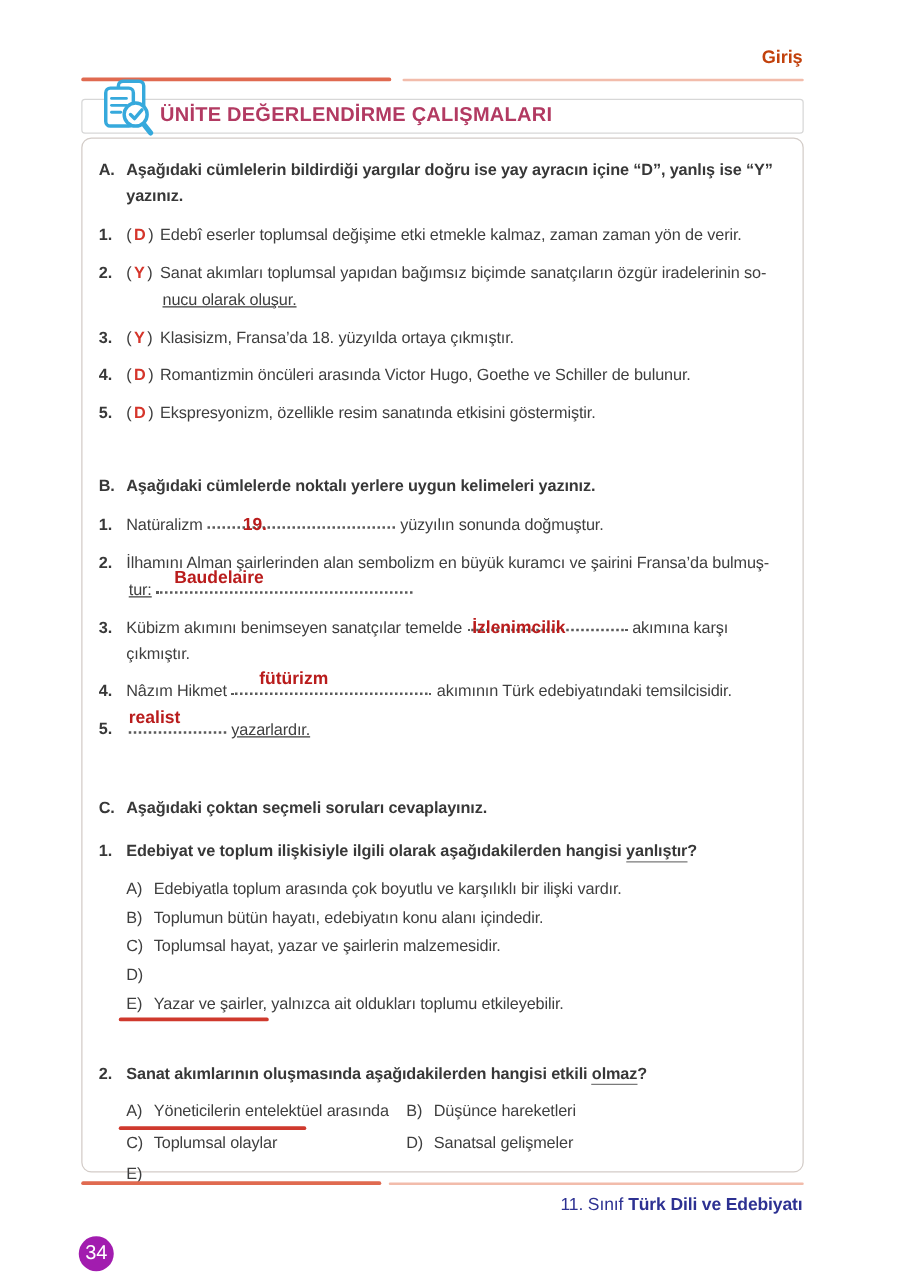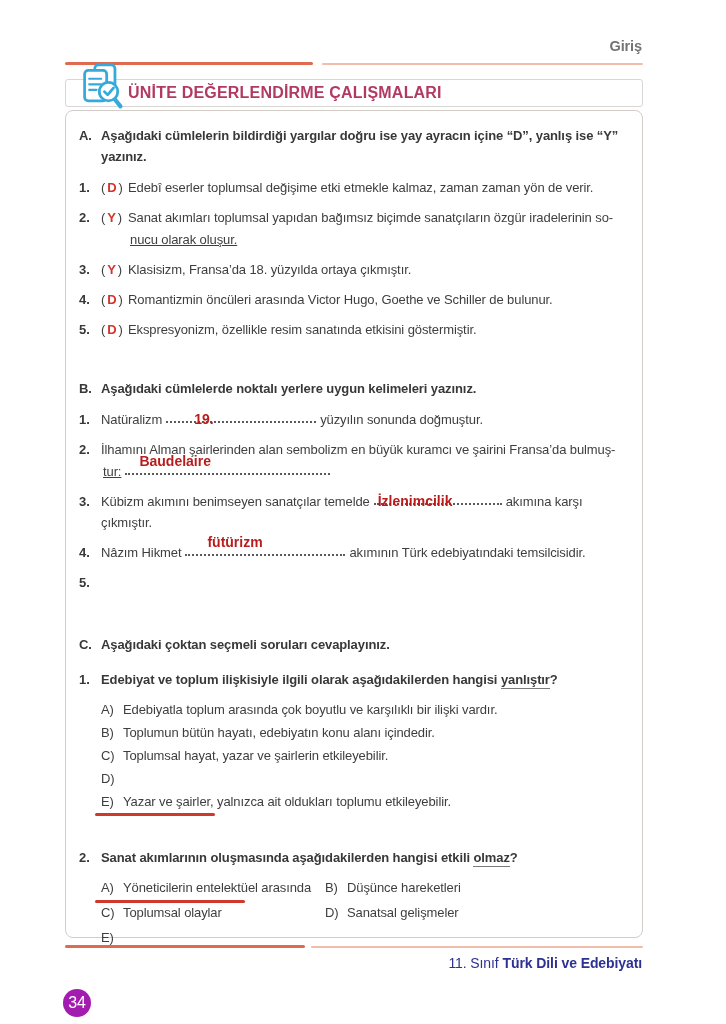--- a/index.html
+++ b/index.html
@@ -2,21 +2,21 @@
 <html><head>
 <meta charset="utf-8">
 <style>
   html,body{margin:0;padding:0;background:#ffffff;}
   .page{
     position:relative;width:726px;height:1024px;background:#fff;overflow:hidden;
     font-family:"Liberation Sans","DejaVu Sans",sans-serif;
     color:#3e3e3e;font-size:13px;letter-spacing:-0.1px;
   }
   
-  .running-head{position:absolute;top:38px;right:84px;color:#737373;font-weight:bold;font-size:14.5px;}
+  .running-head{position:absolute;top:38px;right:84px;color:#c2410c;font-weight:bold;font-size:14.5px;}
   .rule{position:absolute;border-radius:2px;}
   .rule-top-dark{left:65px;top:62px;width:248px;height:3px;background:#e06a50;}
   .rule-top-light{left:322px;top:63px;width:321px;height:2px;background:#f2bcab;}
   .banner-band{position:absolute;left:65px;top:79px;width:576px;height:26px;border:1px solid #d7d7d7;border-radius:3px;background:#fff;}
   .banner-icon{position:absolute;left:80px;top:63px;z-index:3;}
   .banner-title{position:absolute;left:128px;top:84px;z-index:3;color:#b23a62;font-weight:bold;font-size:16px;letter-spacing:0.2px;}
   
   .main-box{
     position:absolute;left:65px;top:110px;width:578px;height:828px;
     border:1px solid #d3ccc8;border-radius:8px;background:#fff;
@@ -141,20 +141,21 @@
     </div>
     <div class="row">
       <span class="num">4.</span>
       <span class="itext">
         <span>Nâzım Hikmet</span><span class="blank" style="width:160px"><span class="ans above" style="left:22px">fütürizm</span></span><span>akımının Türk edebiyatındaki temsilcisidir.</span>
       </span>
     </div>
     <div class="row">
       <span class="num">5.</span>
       <span class="itext">
+        <span class="cont-line"><span class="blank" style="width:78px;margin-left:0"><span class="ans above" style="left:0px">realist</span></span><span>yazarlardır.</span></span>
       </span>
     </div>
 
     <div class="gap-c"></div>
 
     <div class="sec-head" style="margin-bottom:2px">
       <span class="num">C.</span>
       <span class="itext">Aşağıdaki çoktan seçmeli soruları cevaplayınız.</span>
     </div>
 
@@ -166,21 +167,21 @@
       <div class="opt">
           <span class="olabel">A)</span>
           <span>Edebiyatla toplum arasında çok boyutlu ve karşılıklı bir ilişki vardır.</span>
         </div>
       <div class="opt">
           <span class="olabel">B)</span>
           <span>Toplumun bütün hayatı, edebiyatın konu alanı içindedir.</span>
         </div>
       <div class="opt">
           <span class="olabel">C)</span>
-          <span>Toplumsal hayat, yazar ve şairlerin etkileyebilir.</span>
+          <span>Toplumsal hayat, yazar ve şairlerin malzemesidir.</span>
         </div>
       <div class="opt">
           <span class="olabel">D)</span>
         </div>
       <div class="opt">
           <span class="olabel">E)</span>
           <span>Yazar ve şairler, yalnızca ait oldukları toplumu etkileyebilir.</span>
           <span class="red-underline" style="width:120px"></span>
         </div>
     </div>

